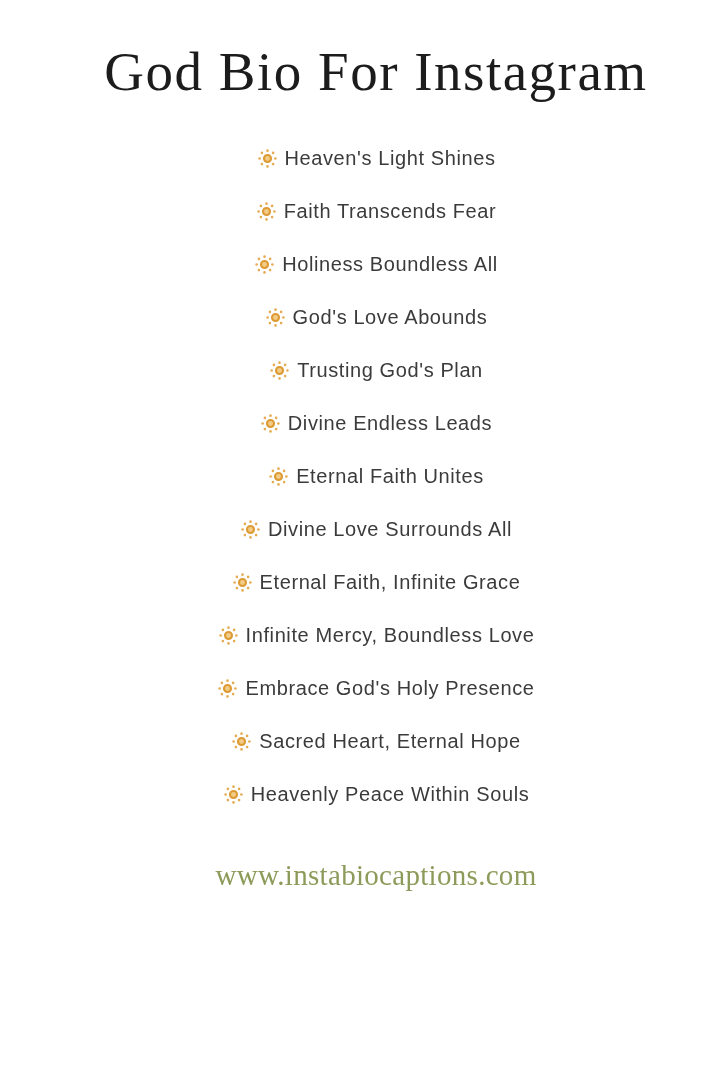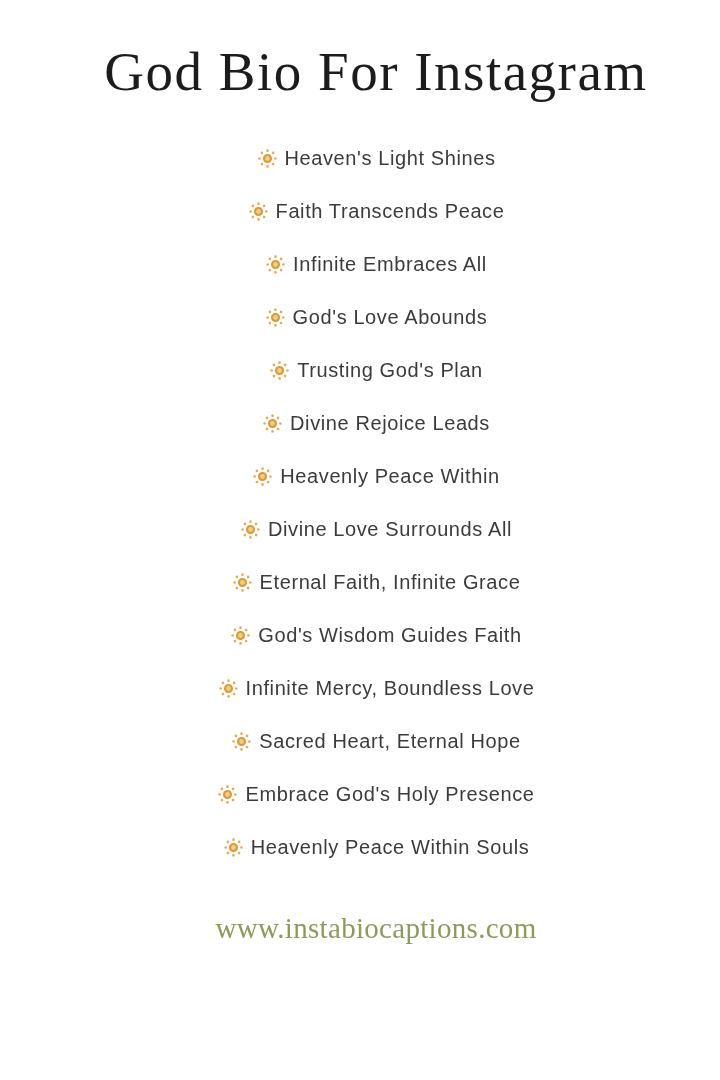--- a/index.html
+++ b/index.html
@@ -106,40 +106,40 @@
           <circle cx="21" cy="12" r="1.5"></circle>
           <circle cx="18.4" cy="18.4" r="1.5"></circle>
           <circle cx="12" cy="21" r="1.5"></circle>
           <circle cx="5.6" cy="18.4" r="1.5"></circle>
           <circle cx="3" cy="12" r="1.5"></circle>
           <circle cx="5.6" cy="5.6" r="1.5"></circle>
         </g>
         <circle cx="12" cy="12" r="4" fill="var(--sun-light)" stroke="var(--sun)" stroke-width="2.4"></circle>
       </svg>
     </span>
-    <span class="item-text">Faith Transcends Peace</span>
-  </li>
-
-  <li class="bio-item">
-    <span class="sun">
-      <svg viewBox="0 0 24 24" aria-hidden="true">
-        <g fill="var(--sun-dot)">
-          <circle cx="12" cy="3" r="1.5"></circle>
-          <circle cx="18.4" cy="5.6" r="1.5"></circle>
-          <circle cx="21" cy="12" r="1.5"></circle>
-          <circle cx="18.4" cy="18.4" r="1.5"></circle>
-          <circle cx="12" cy="21" r="1.5"></circle>
-          <circle cx="5.6" cy="18.4" r="1.5"></circle>
-          <circle cx="3" cy="12" r="1.5"></circle>
-          <circle cx="5.6" cy="5.6" r="1.5"></circle>
-        </g>
-        <circle cx="12" cy="12" r="4" fill="var(--sun-light)" stroke="var(--sun)" stroke-width="2.4"></circle>
-      </svg>
-    </span>
-    <span class="item-text">Infinite Embraces All</span>
+    <span class="item-text">Faith Transcends Fear</span>
+  </li>
+
+  <li class="bio-item">
+    <span class="sun">
+      <svg viewBox="0 0 24 24" aria-hidden="true">
+        <g fill="var(--sun-dot)">
+          <circle cx="12" cy="3" r="1.5"></circle>
+          <circle cx="18.4" cy="5.6" r="1.5"></circle>
+          <circle cx="21" cy="12" r="1.5"></circle>
+          <circle cx="18.4" cy="18.4" r="1.5"></circle>
+          <circle cx="12" cy="21" r="1.5"></circle>
+          <circle cx="5.6" cy="18.4" r="1.5"></circle>
+          <circle cx="3" cy="12" r="1.5"></circle>
+          <circle cx="5.6" cy="5.6" r="1.5"></circle>
+        </g>
+        <circle cx="12" cy="12" r="4" fill="var(--sun-light)" stroke="var(--sun)" stroke-width="2.4"></circle>
+      </svg>
+    </span>
+    <span class="item-text">Holiness Boundless All</span>
   </li>
 
   <li class="bio-item">
     <span class="sun">
       <svg viewBox="0 0 24 24" aria-hidden="true">
         <g fill="var(--sun-dot)">
           <circle cx="12" cy="3" r="1.5"></circle>
           <circle cx="18.4" cy="5.6" r="1.5"></circle>
           <circle cx="21" cy="12" r="1.5"></circle>
           <circle cx="18.4" cy="18.4" r="1.5"></circle>
@@ -183,42 +183,42 @@
           <circle cx="21" cy="12" r="1.5"></circle>
           <circle cx="18.4" cy="18.4" r="1.5"></circle>
           <circle cx="12" cy="21" r="1.5"></circle>
           <circle cx="5.6" cy="18.4" r="1.5"></circle>
           <circle cx="3" cy="12" r="1.5"></circle>
           <circle cx="5.6" cy="5.6" r="1.5"></circle>
         </g>
         <circle cx="12" cy="12" r="4" fill="var(--sun-light)" stroke="var(--sun)" stroke-width="2.4"></circle>
       </svg>
     </span>
-    <span class="item-text">Divine Rejoice Leads</span>
-  </li>
-
-
-  <li class="bio-item">
-    <span class="sun">
-      <svg viewBox="0 0 24 24" aria-hidden="true">
-        <g fill="var(--sun-dot)">
-          <circle cx="12" cy="3" r="1.5"></circle>
-          <circle cx="18.4" cy="5.6" r="1.5"></circle>
-          <circle cx="21" cy="12" r="1.5"></circle>
-          <circle cx="18.4" cy="18.4" r="1.5"></circle>
-          <circle cx="12" cy="21" r="1.5"></circle>
-          <circle cx="5.6" cy="18.4" r="1.5"></circle>
-          <circle cx="3" cy="12" r="1.5"></circle>
-          <circle cx="5.6" cy="5.6" r="1.5"></circle>
-        </g>
-        <circle cx="12" cy="12" r="4" fill="var(--sun-light)" stroke="var(--sun)" stroke-width="2.4"></circle>
-      </svg>
-    </span>
-    <span class="item-text">Heavenly Peace Within</span>
-  </li>
+    <span class="item-text">Divine Endless Leads</span>
+  </li>
+
+  <li class="bio-item">
+    <span class="sun">
+      <svg viewBox="0 0 24 24" aria-hidden="true">
+        <g fill="var(--sun-dot)">
+          <circle cx="12" cy="3" r="1.5"></circle>
+          <circle cx="18.4" cy="5.6" r="1.5"></circle>
+          <circle cx="21" cy="12" r="1.5"></circle>
+          <circle cx="18.4" cy="18.4" r="1.5"></circle>
+          <circle cx="12" cy="21" r="1.5"></circle>
+          <circle cx="5.6" cy="18.4" r="1.5"></circle>
+          <circle cx="3" cy="12" r="1.5"></circle>
+          <circle cx="5.6" cy="5.6" r="1.5"></circle>
+        </g>
+        <circle cx="12" cy="12" r="4" fill="var(--sun-light)" stroke="var(--sun)" stroke-width="2.4"></circle>
+      </svg>
+    </span>
+    <span class="item-text">Eternal Faith Unites</span>
+  </li>
+
 
 
   <li class="bio-item">
     <span class="sun">
       <svg viewBox="0 0 24 24" aria-hidden="true">
         <g fill="var(--sun-dot)">
           <circle cx="12" cy="3" r="1.5"></circle>
           <circle cx="18.4" cy="5.6" r="1.5"></circle>
           <circle cx="21" cy="12" r="1.5"></circle>
           <circle cx="18.4" cy="18.4" r="1.5"></circle>
@@ -246,38 +246,20 @@
           <circle cx="5.6" cy="18.4" r="1.5"></circle>
           <circle cx="3" cy="12" r="1.5"></circle>
           <circle cx="5.6" cy="5.6" r="1.5"></circle>
         </g>
         <circle cx="12" cy="12" r="4" fill="var(--sun-light)" stroke="var(--sun)" stroke-width="2.4"></circle>
       </svg>
     </span>
     <span class="item-text">Eternal Faith, Infinite Grace</span>
   </li>
 
-  <li class="bio-item">
-    <span class="sun">
-      <svg viewBox="0 0 24 24" aria-hidden="true">
-        <g fill="var(--sun-dot)">
-          <circle cx="12" cy="3" r="1.5"></circle>
-          <circle cx="18.4" cy="5.6" r="1.5"></circle>
-          <circle cx="21" cy="12" r="1.5"></circle>
-          <circle cx="18.4" cy="18.4" r="1.5"></circle>
-          <circle cx="12" cy="21" r="1.5"></circle>
-          <circle cx="5.6" cy="18.4" r="1.5"></circle>
-          <circle cx="3" cy="12" r="1.5"></circle>
-          <circle cx="5.6" cy="5.6" r="1.5"></circle>
-        </g>
-        <circle cx="12" cy="12" r="4" fill="var(--sun-light)" stroke="var(--sun)" stroke-width="2.4"></circle>
-      </svg>
-    </span>
-    <span class="item-text">God's Wisdom Guides Faith</span>
-  </li>
 
 
   <li class="bio-item">
     <span class="sun">
       <svg viewBox="0 0 24 24" aria-hidden="true">
         <g fill="var(--sun-dot)">
           <circle cx="12" cy="3" r="1.5"></circle>
           <circle cx="18.4" cy="5.6" r="1.5"></circle>
           <circle cx="21" cy="12" r="1.5"></circle>
           <circle cx="18.4" cy="18.4" r="1.5"></circle>
@@ -301,40 +283,40 @@
           <circle cx="21" cy="12" r="1.5"></circle>
           <circle cx="18.4" cy="18.4" r="1.5"></circle>
           <circle cx="12" cy="21" r="1.5"></circle>
           <circle cx="5.6" cy="18.4" r="1.5"></circle>
           <circle cx="3" cy="12" r="1.5"></circle>
           <circle cx="5.6" cy="5.6" r="1.5"></circle>
         </g>
         <circle cx="12" cy="12" r="4" fill="var(--sun-light)" stroke="var(--sun)" stroke-width="2.4"></circle>
       </svg>
     </span>
+    <span class="item-text">Embrace God's Holy Presence</span>
+  </li>
+
+  <li class="bio-item">
+    <span class="sun">
+      <svg viewBox="0 0 24 24" aria-hidden="true">
+        <g fill="var(--sun-dot)">
+          <circle cx="12" cy="3" r="1.5"></circle>
+          <circle cx="18.4" cy="5.6" r="1.5"></circle>
+          <circle cx="21" cy="12" r="1.5"></circle>
+          <circle cx="18.4" cy="18.4" r="1.5"></circle>
+          <circle cx="12" cy="21" r="1.5"></circle>
+          <circle cx="5.6" cy="18.4" r="1.5"></circle>
+          <circle cx="3" cy="12" r="1.5"></circle>
+          <circle cx="5.6" cy="5.6" r="1.5"></circle>
+        </g>
+        <circle cx="12" cy="12" r="4" fill="var(--sun-light)" stroke="var(--sun)" stroke-width="2.4"></circle>
+      </svg>
+    </span>
     <span class="item-text">Sacred Heart, Eternal Hope</span>
-  </li>
-
-  <li class="bio-item">
-    <span class="sun">
-      <svg viewBox="0 0 24 24" aria-hidden="true">
-        <g fill="var(--sun-dot)">
-          <circle cx="12" cy="3" r="1.5"></circle>
-          <circle cx="18.4" cy="5.6" r="1.5"></circle>
-          <circle cx="21" cy="12" r="1.5"></circle>
-          <circle cx="18.4" cy="18.4" r="1.5"></circle>
-          <circle cx="12" cy="21" r="1.5"></circle>
-          <circle cx="5.6" cy="18.4" r="1.5"></circle>
-          <circle cx="3" cy="12" r="1.5"></circle>
-          <circle cx="5.6" cy="5.6" r="1.5"></circle>
-        </g>
-        <circle cx="12" cy="12" r="4" fill="var(--sun-light)" stroke="var(--sun)" stroke-width="2.4"></circle>
-      </svg>
-    </span>
-    <span class="item-text">Embrace God's Holy Presence</span>
   </li>
 
   <li class="bio-item">
     <span class="sun">
       <svg viewBox="0 0 24 24" aria-hidden="true">
         <g fill="var(--sun-dot)">
           <circle cx="12" cy="3" r="1.5"></circle>
           <circle cx="18.4" cy="5.6" r="1.5"></circle>
           <circle cx="21" cy="12" r="1.5"></circle>
           <circle cx="18.4" cy="18.4" r="1.5"></circle>

